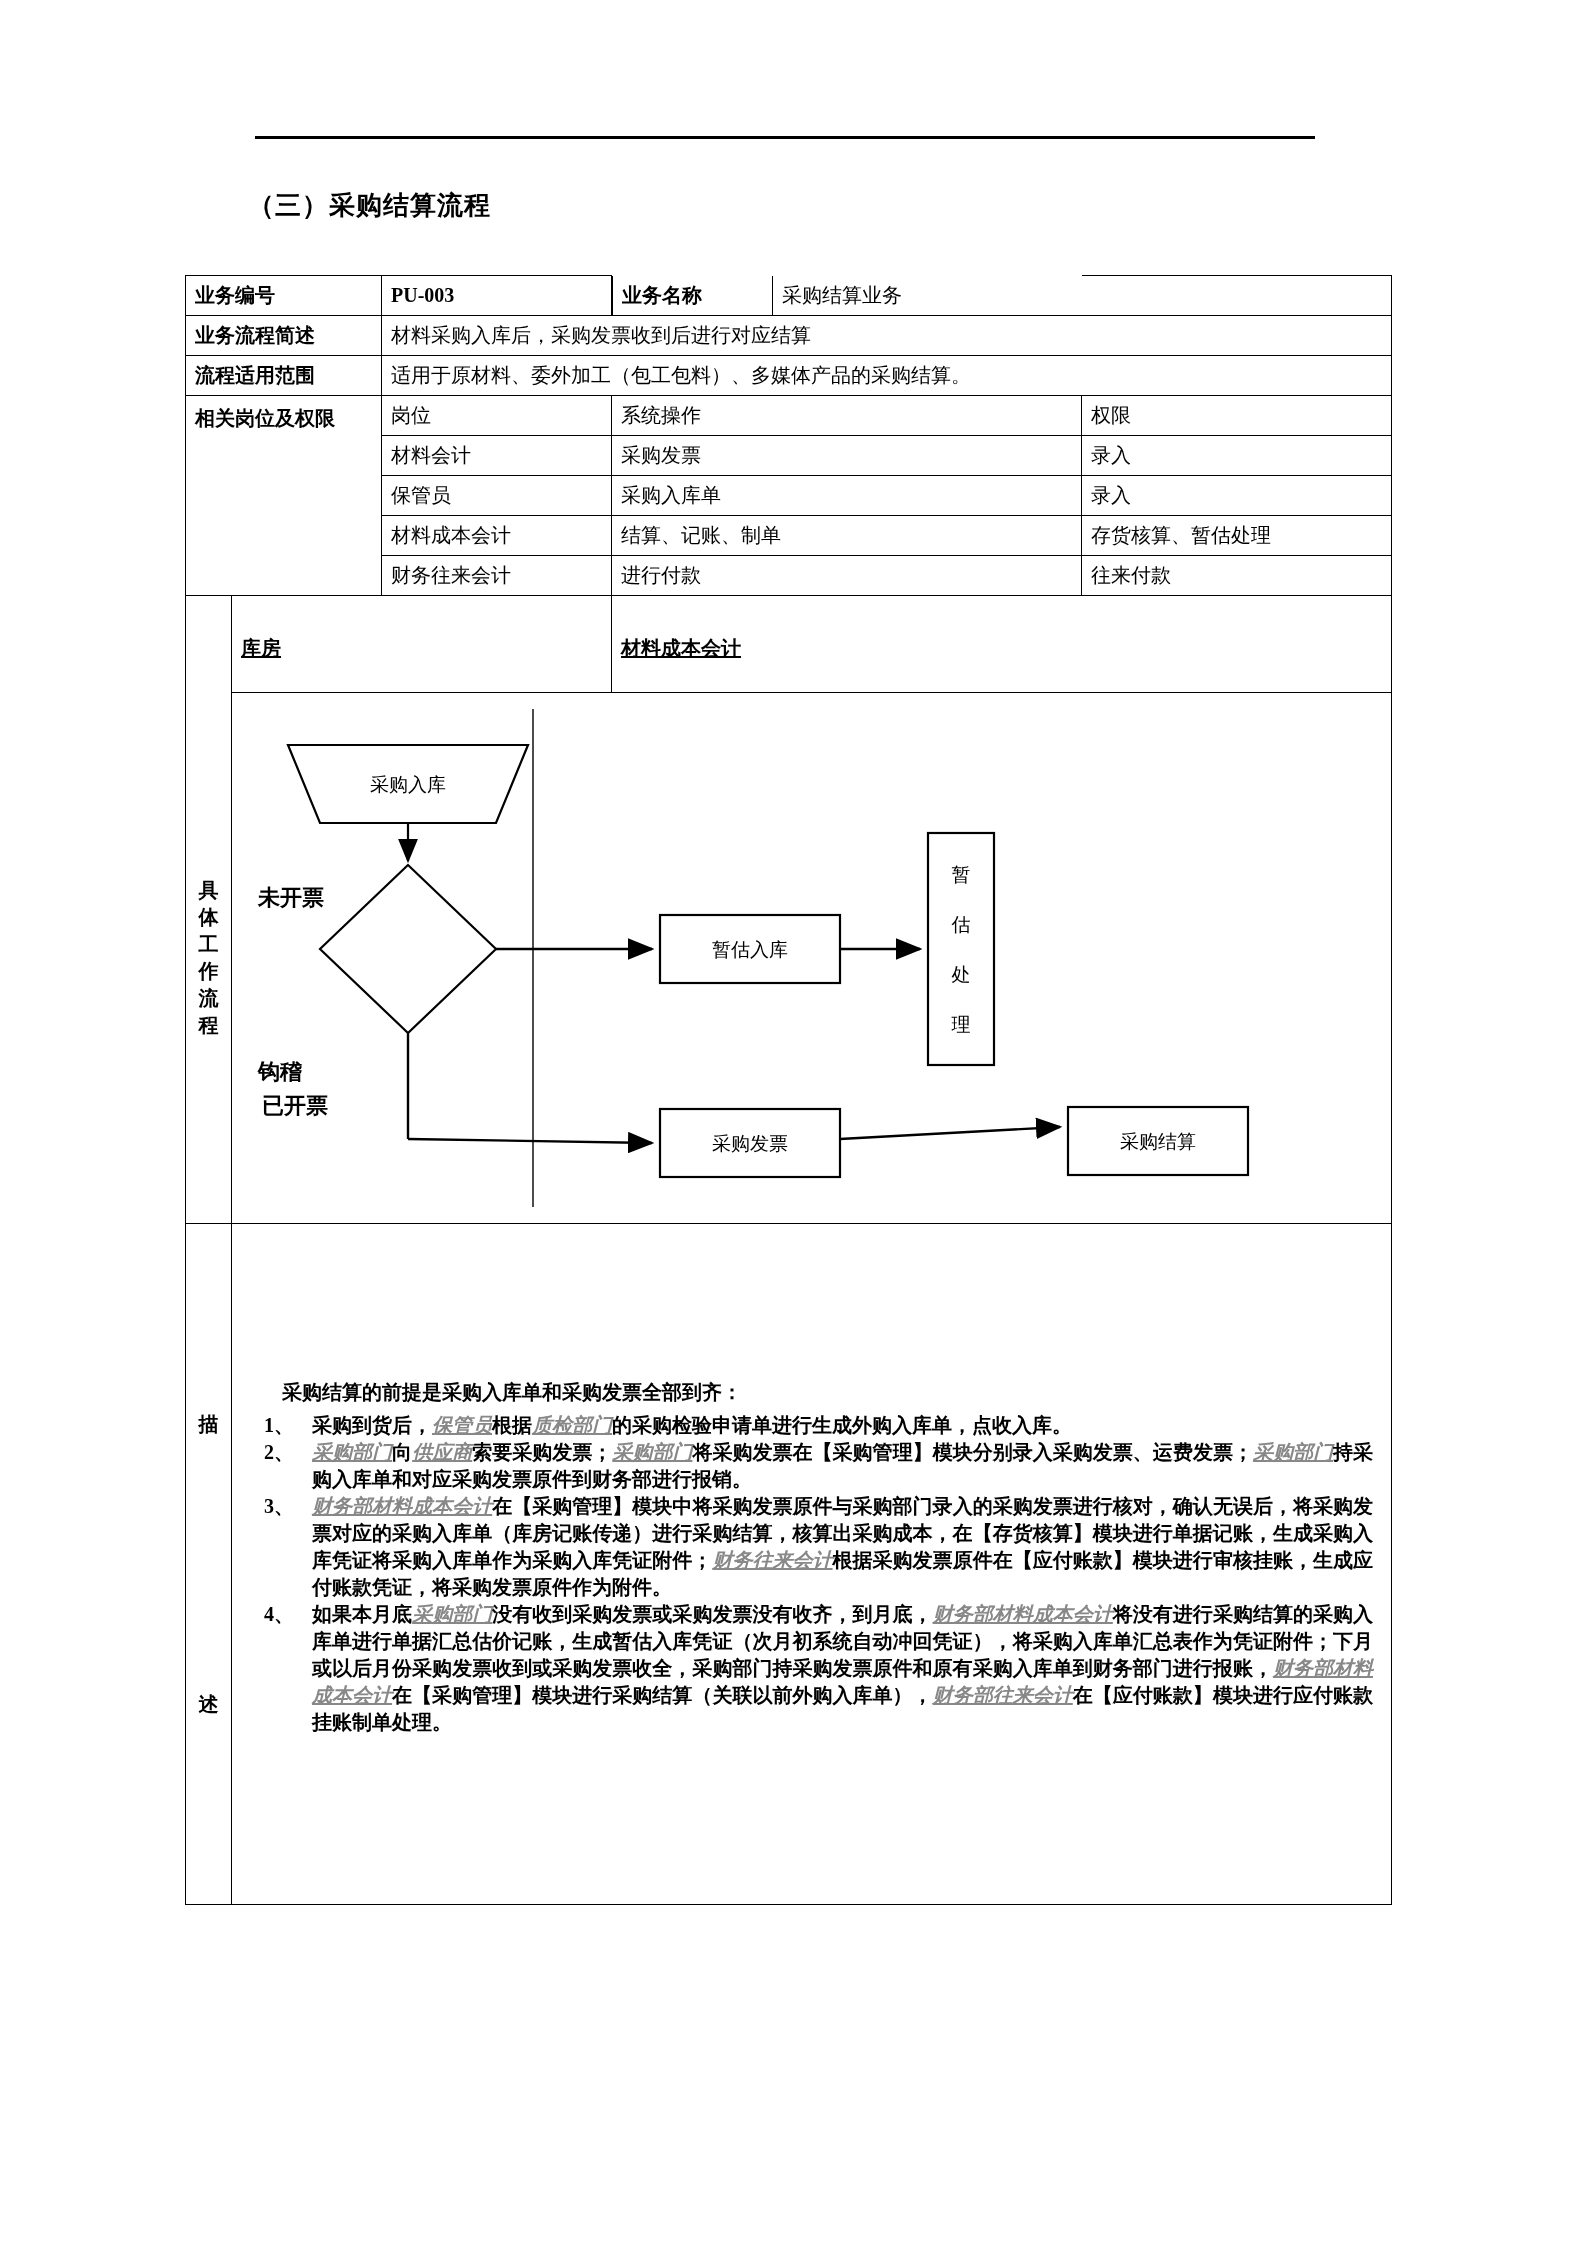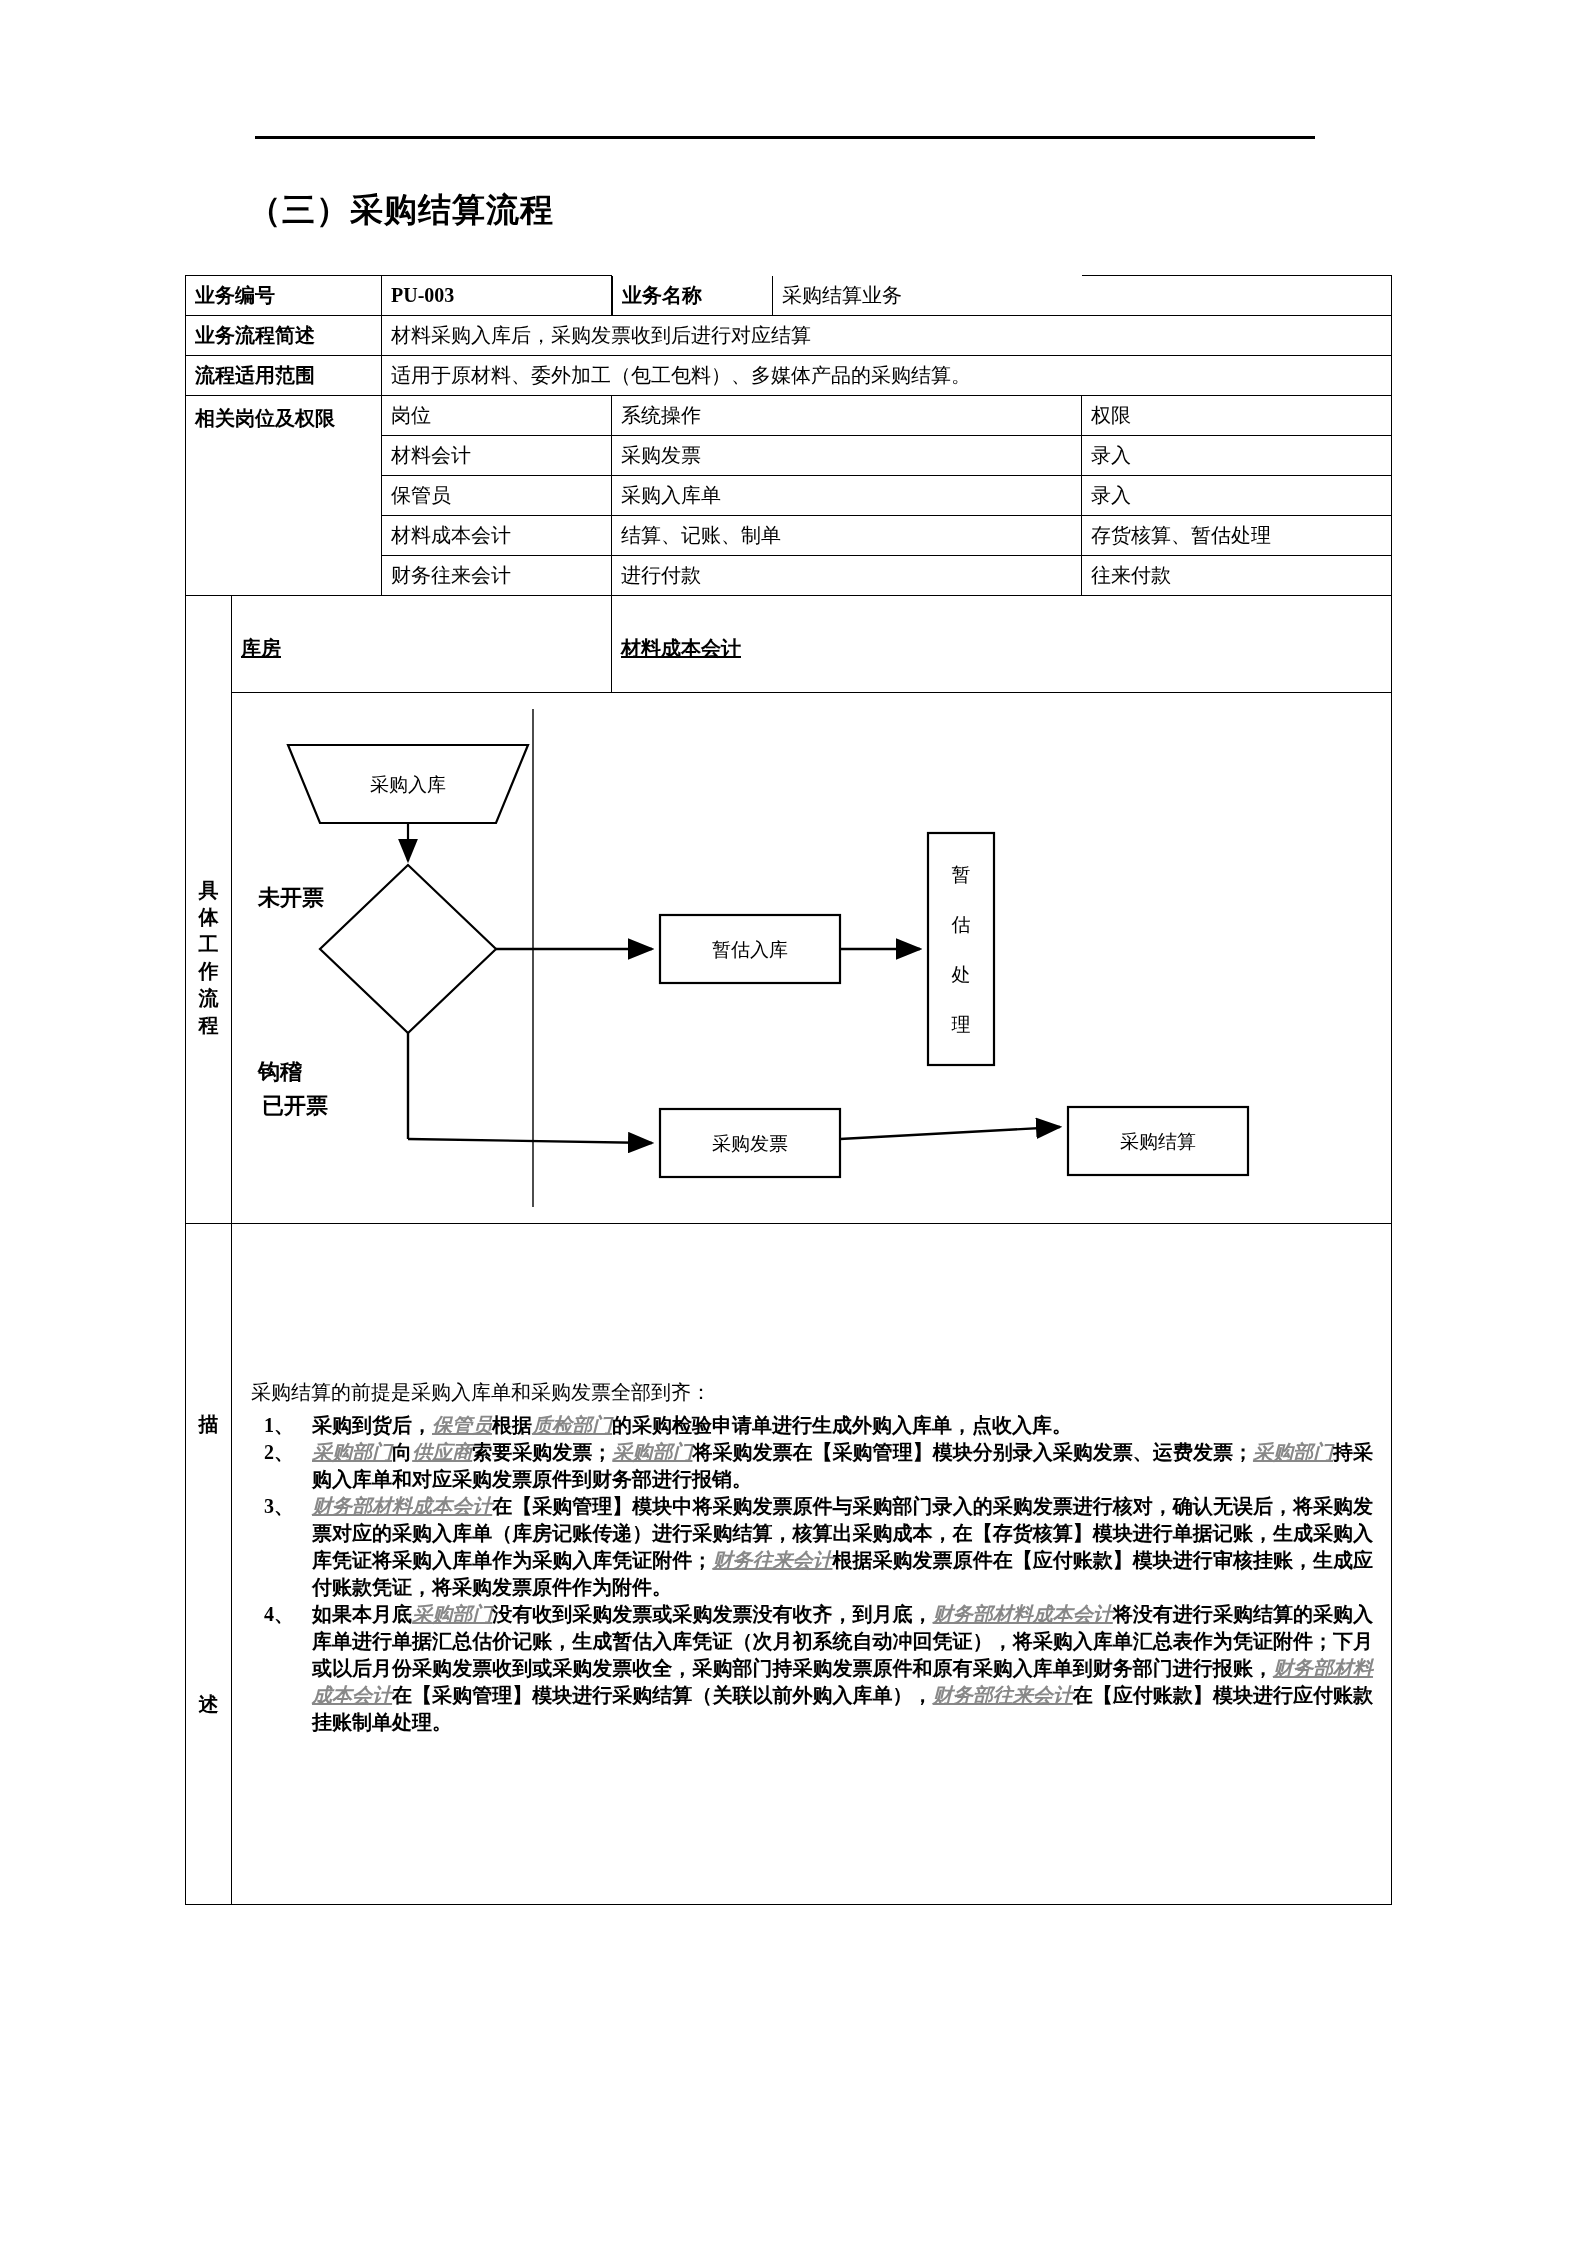--- a/index.html
+++ b/index.html
@@ -33,21 +33,21 @@
     background: #000;
   }
 
   
   .doc-heading {
     position: absolute;
     left: 248px;
     top: 188px;
     font-family: "Liberation Serif", "DejaVu Serif", serif;
     font-weight: bold;
-    font-size: 33px;
+    font-size: 26px;
     letter-spacing: 1px;
     white-space: nowrap;
   }
 
   
   .main-table {
     position: absolute;
     left: 185px;
     top: 275px;
     width: 1206px;
@@ -127,22 +127,22 @@
 
   
   .desc-cell {
     font-size: 20.5px;
     line-height: 1.62;
     padding: 12px 18px 28px 14px !important;
     vertical-align: top;
     height: 640px;
   }
   .desc-title {
-    font-weight: normal;
-    margin: 2px 0 6px 5px;
+    font-weight: bold;
+    margin: 2px 0 6px 36px;
   }
   .desc-list {
     margin: 0;
     padding: 0;
     list-style: none;
   }
   .desc-list li {
     font-weight: bold;
     margin: 0 0 0 18px;
     padding-left: 48px;

